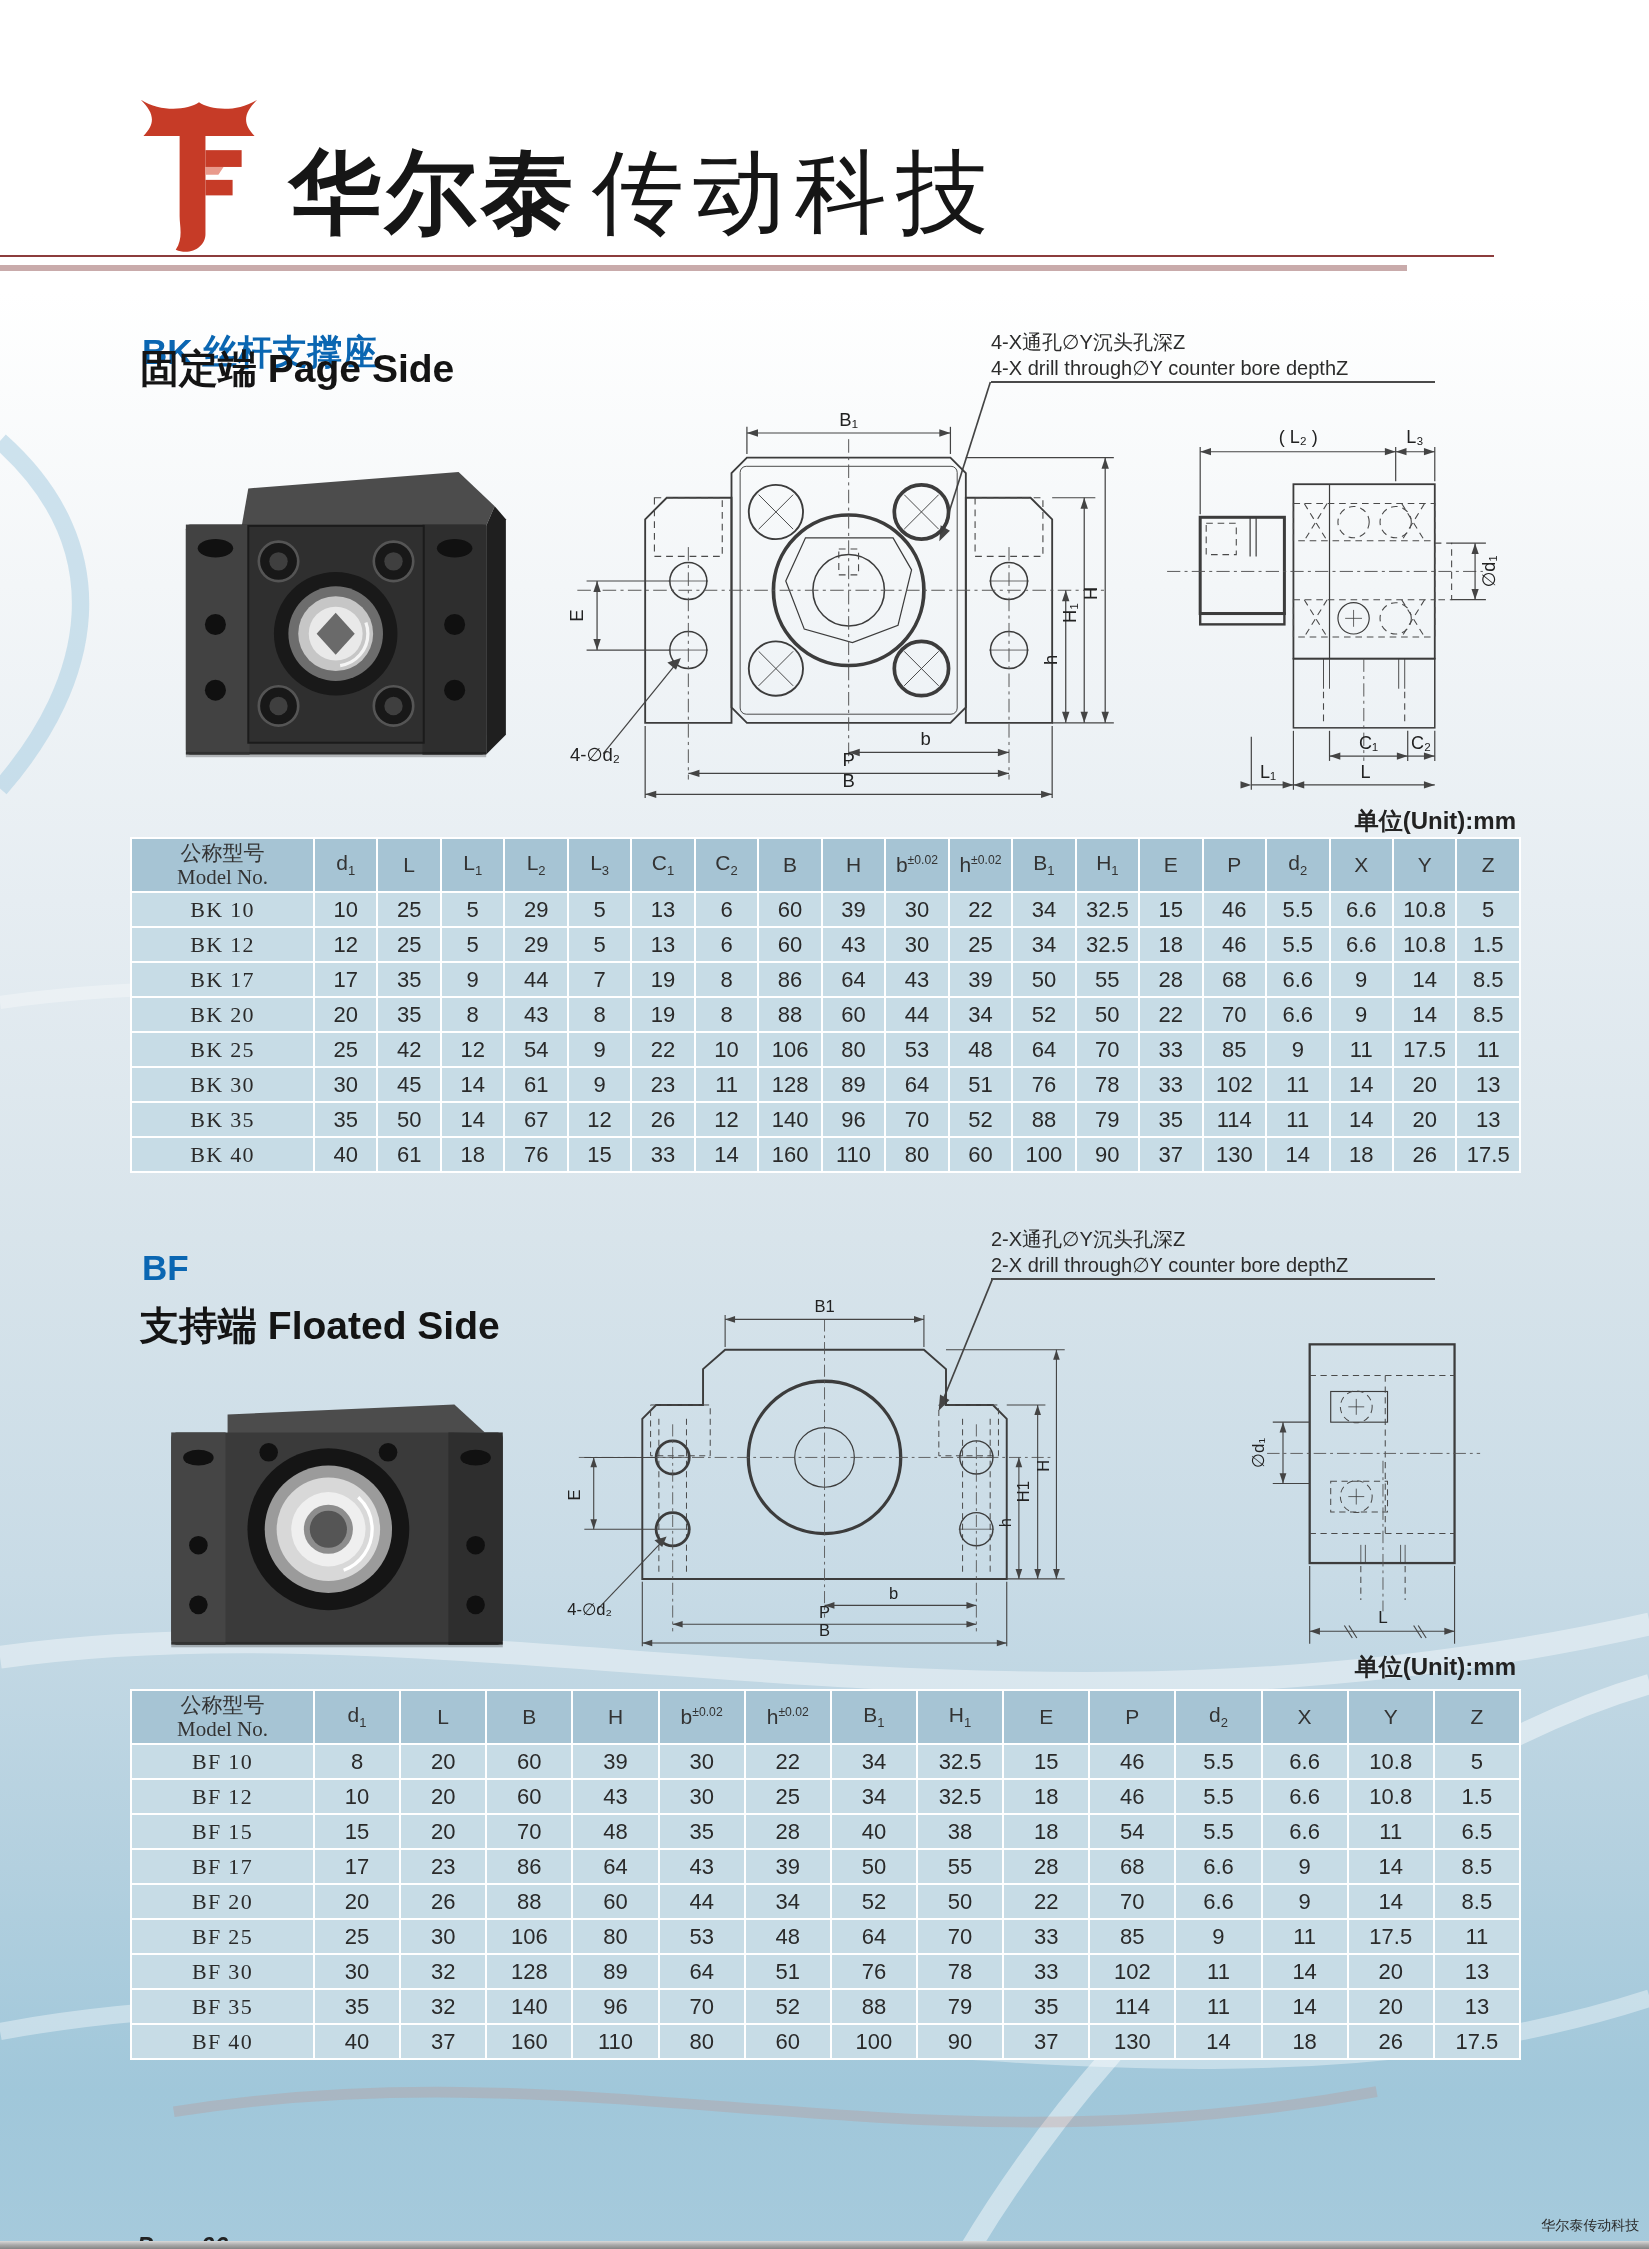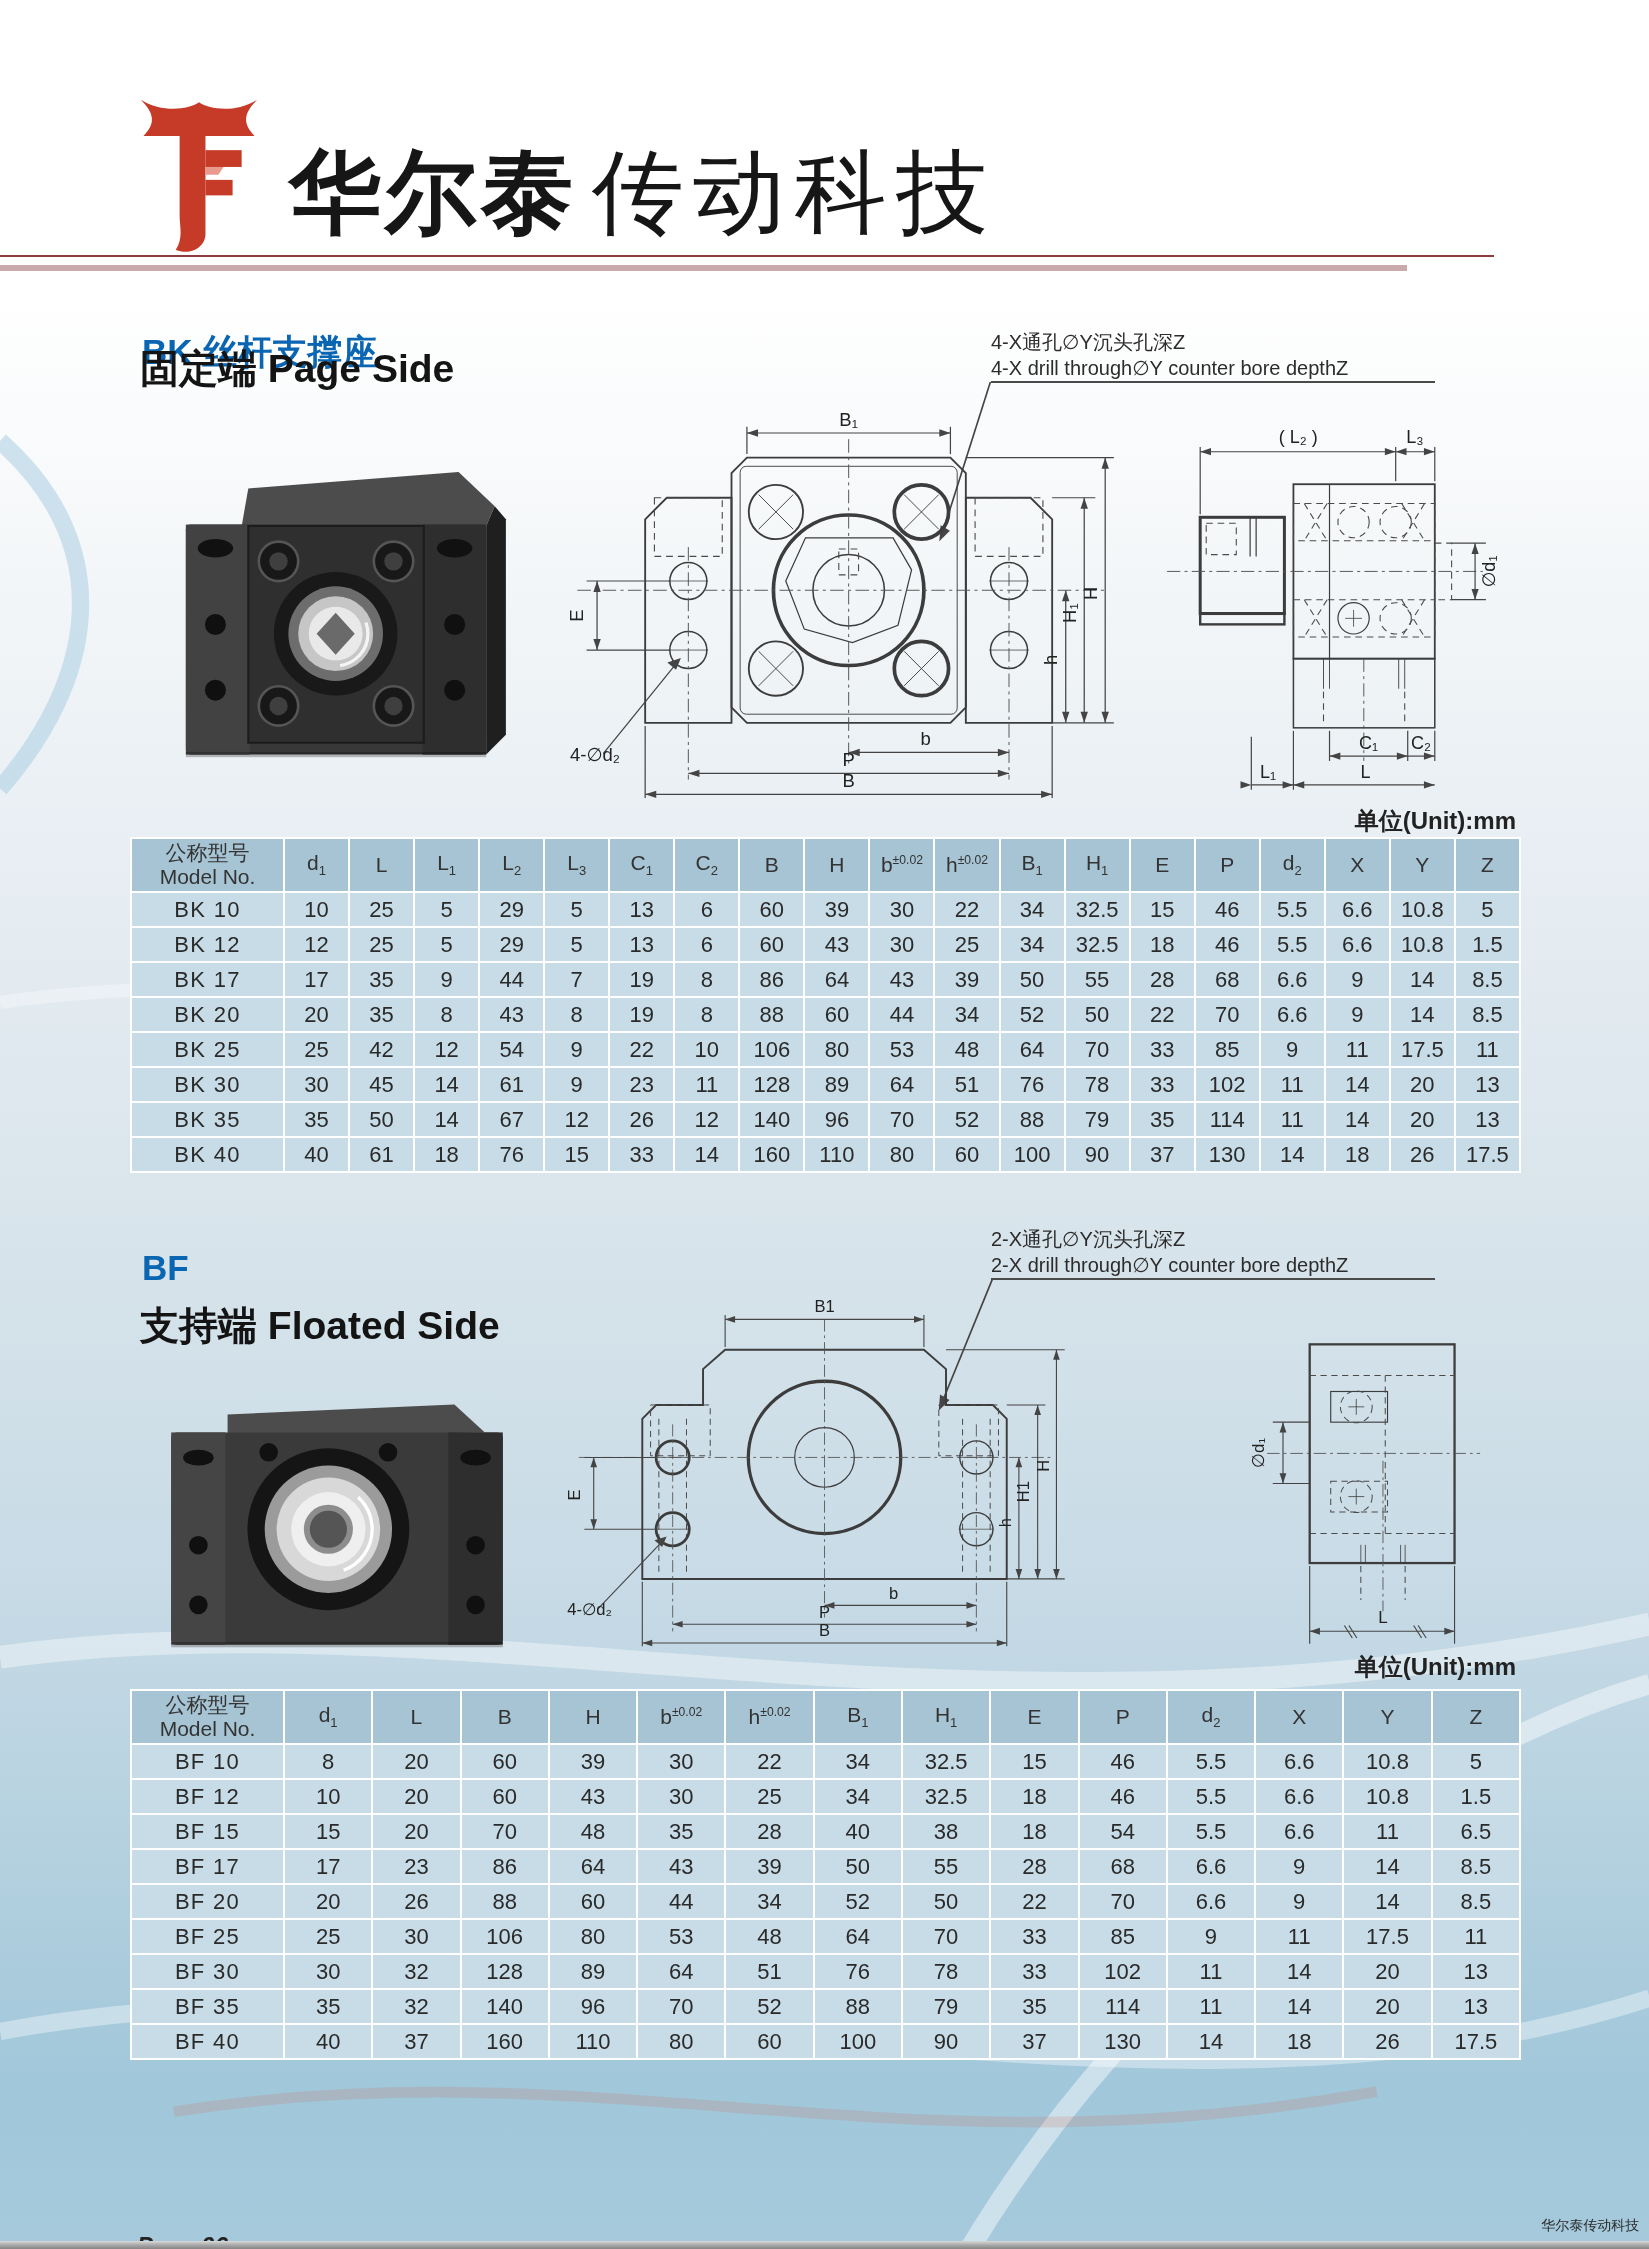--- a/index.html
+++ b/index.html
@@ -24,21 +24,21 @@
   .annotation{position:absolute;width:444px;font-size:20px;color:#2c2c2c;line-height:1.3;
     border-bottom:2px solid #4a4a4a;padding-bottom:0;white-space:nowrap;}
   .unit-label{position:absolute;right:134px;font-size:24px;color:#222;font-weight:700;white-space:nowrap;}
 
   
   .spec-table{position:absolute;left:130px;width:1391px;border-collapse:separate;border-spacing:2.7px;
     background:#ffffff;table-layout:fixed;}
   .spec-table th,.spec-table td{background:#c7dce6;text-align:center;vertical-align:middle;
     font-size:22px;color:#2a2a2a;padding:0;height:33px;font-weight:400;}
   .spec-table thead th{background:#a6c4d4;height:52px;font-size:21px;color:#333;}
-  .spec-table th:first-child,.spec-table td:first-child{width:151px;}
+  .spec-table th:first-child,.spec-table td:first-child{width:181px;font-family:Liberation Serif, serif;}
   .spec-table thead th div{line-height:1.15;}
   .spec-table sub{font-size:0.62em;}
   .spec-table sup{font-size:0.58em;}
   .model-cell{letter-spacing:1.3px;}
 
   
   svg text{font-family:"Liberation Sans",sans-serif;font-size:30px;fill:#222;}
   svg .dim{stroke:#444;stroke-width:2;fill:none;}
   svg .dimf{fill:#444;stroke:none;}
   svg .cl{stroke:#555;stroke-width:1.6;fill:none;stroke-dasharray:22 7 5 7;}

